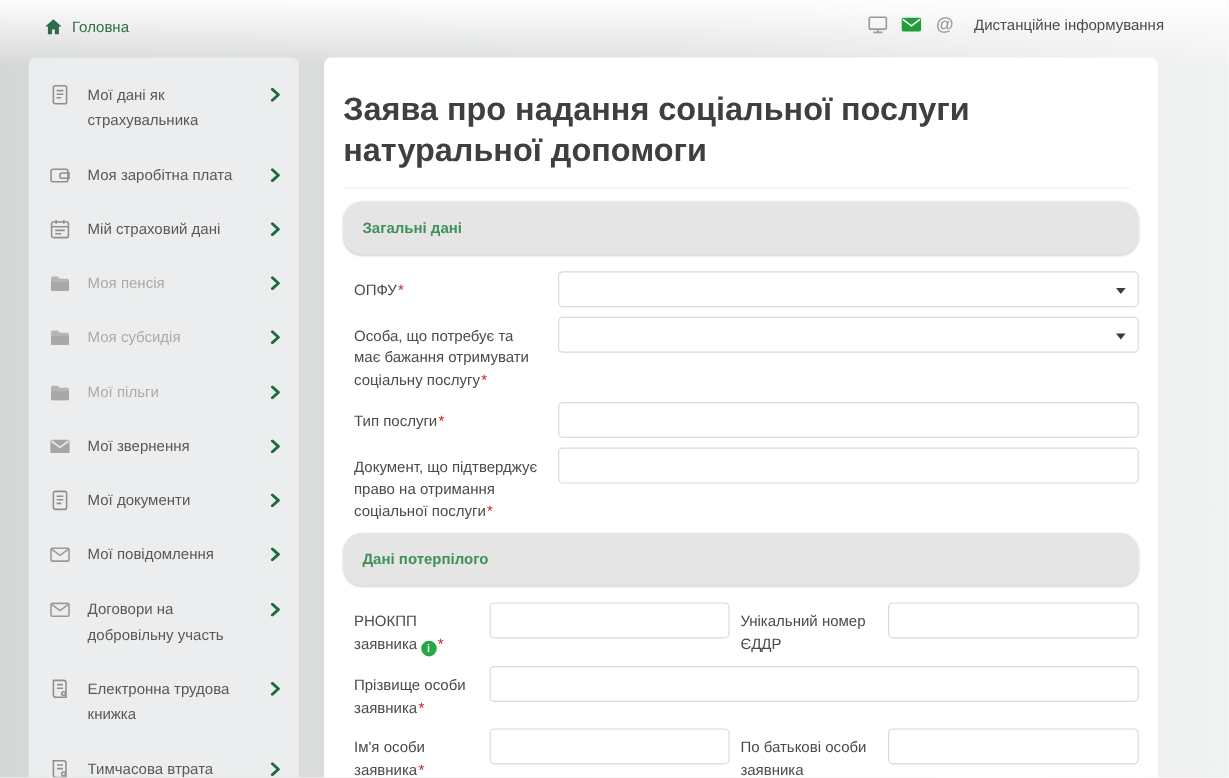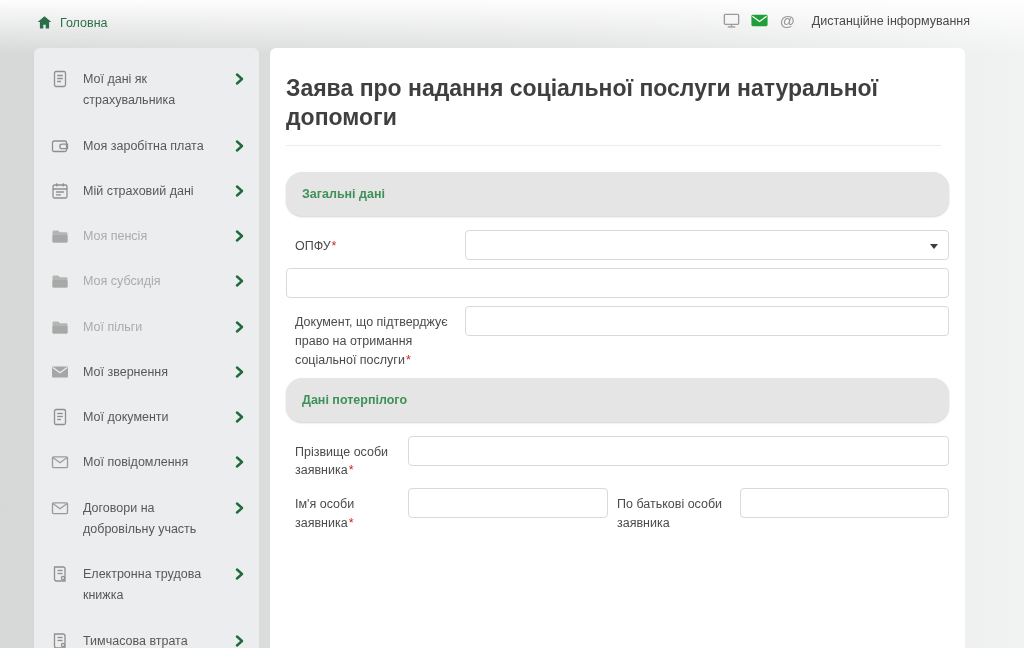--- a/index.html
+++ b/index.html
@@ -15,34 +15,34 @@
   
   .topbar { position:absolute; top:0; left:0; right:0; height:42px; }
   .home-link { position:absolute; left:35px; top:13px; display:flex; align-items:center; gap:6px;
     color:#2c6e49; font-size:12.5px; cursor:pointer; }
   .topbar-right { position:absolute; right:54px; top:11px; display:flex; align-items:center; gap:9px; }
   .tb-icon { width:19px; height:19px; display:inline-flex; align-items:center; justify-content:center; }
   .at-glyph { font-size:15px; color:#9a9a9a; font-weight:bold; }
   .remote-info { font-size:12.5px; color:#4a4a4a; margin-left:6px; }
 
   
-  .sidebar { position:absolute; left:34px; top:48px; width:225px; bottom:0;
+  .sidebar { position:absolute; left:24px; top:48px; width:225px; bottom:0;
     background:#ecedee; border-radius:6px 6px 0 0; padding:9px 0 0 0; overflow:hidden; }
   .s-item { display:flex; align-items:flex-start; padding:12px 14px 12px 16px; gap:13px;
     font-size:12.5px; color:#585858; cursor:pointer; }
   .s-item .s-icon { width:20px; height:20px; flex:0 0 20px; margin-top:0; }
   .s-item .s-label { flex:1; line-height:1.7; }
   .s-item .s-chevron { flex:0 0 10px; margin-top:4px; }
   .s-item.disabled { color:#ababab;justify-content:flex-end; }
 
   
   .main-card { position:absolute; left:270px; top:48px; width:695px; bottom:-20px;
     background:#ffffff; border-radius:6px 6px 0 0; padding:26px 16px 0 16px; }
-  .page-title { font-size:23px; font-weight:bold; color:#3f3f3f; line-height:1.27;
-    max-width:655px; padding-bottom:13px; border-bottom:1px solid #ececec; margin-bottom:26px; }
+  .page-title { font-size:27px; font-weight:bold; color:#3f3f3f; line-height:1.27;
+    max-width:655px; padding-bottom:13px; border-bottom:1px solid #ececec; margin-bottom:11px; }
   .section-header { background:#e4e5e4; border-radius:16px; padding:15px 16px;
     color:#3f9159; font-size:12.5px; font-weight:bold;
     box-shadow:0 1px 2px rgba(0,0,0,.18); margin-bottom:14px; }
 
   .frow { display:flex; margin-bottom:8px;justify-content:space-between; }
   .flabel { width:179px; flex:0 0 179px; padding:7px 14px 0 9px; font-size:12.5px;
     color:#4b4b4b; line-height:1.5; }
   .req { color:#cc2222; margin-left:1px; }
   .fctl { flex:1; }
 
@@ -273,32 +273,45 @@
 
   <div class="section-header">Загальні дані</div>
 
   <div class="frow">
     <div class="flabel"><span>ОПФУ</span><span class="req">*</span></div>
     <div class="fctl">
         <div class="select"><span></span><span class="caret"></span></div>
       </div>
   </div>
 
-
   <div class="frow">
+    <div class="flabel"><span>Особа, що потребує та має бажання отримувати соціальну послугу</span><span class="req">*</span></div>
+    <div class="fctl">
+        <div class="select"><span></span><span class="caret"></span></div>
+      </div>
+  </div>
+
+  <div class="frow">
+    <div class="flabel"><span>Тип послуги</span><span class="req">*</span></div>
     <div class="fctl"><input class="tinput" value="" style=""></div>
   </div>
 
   <div class="frow">
     <div class="flabel"><span>Документ, що підтверджує право на отримання соціальної послуги</span><span class="req">*</span></div>
     <div class="fctl"><input class="tinput" value="" style=""></div>
   </div>
 
   <div class="section-header">Дані потерпілого</div>
 
+  <div class="grow">
+    <div class="flabel"><span>РНОКПП заявника</span><span class="info-icon">i</span><span class="req">*</span></div>
+    <div class="fctl"><input class="tinput" value="" style=""></div>
+    <div class="flabel"><span>Унікальний номер ЄДДР</span></div>
+    <div class="fctl"><input class="tinput" value="" style=""></div>
+  </div>
 
   <div class="grow">
     <div class="flabel"><span>Прізвище особи заявника</span><span class="req">*</span></div>
     <div class="fctl full"><input class="tinput" value="" style=""></div>
   </div>
 
   <div class="grow">
     <div class="flabel"><span>Ім'я особи заявника</span><span class="req">*</span></div>
     <div class="fctl"><input class="tinput" value="" style=""></div>
     <div class="flabel"><span>По батькові особи заявника</span></div>

